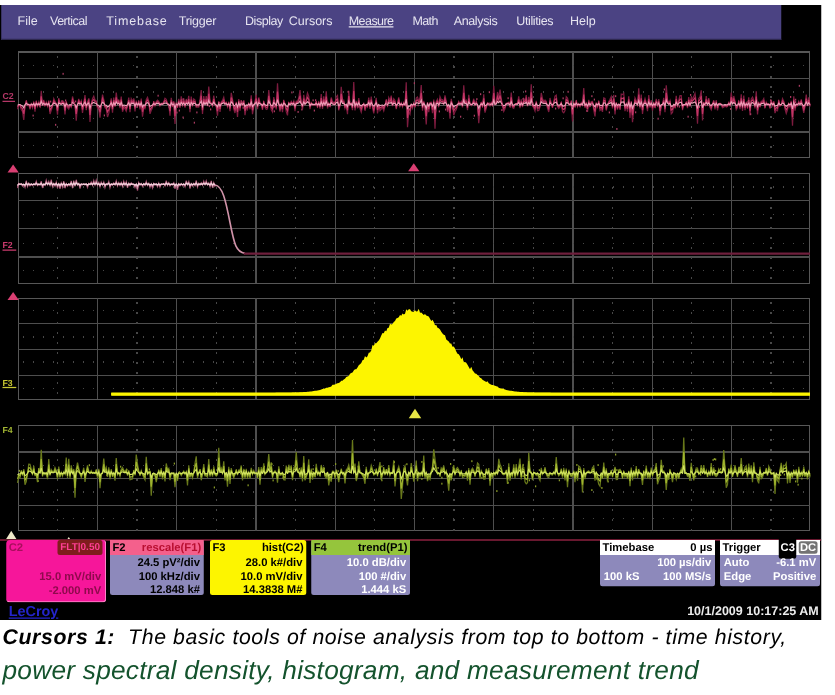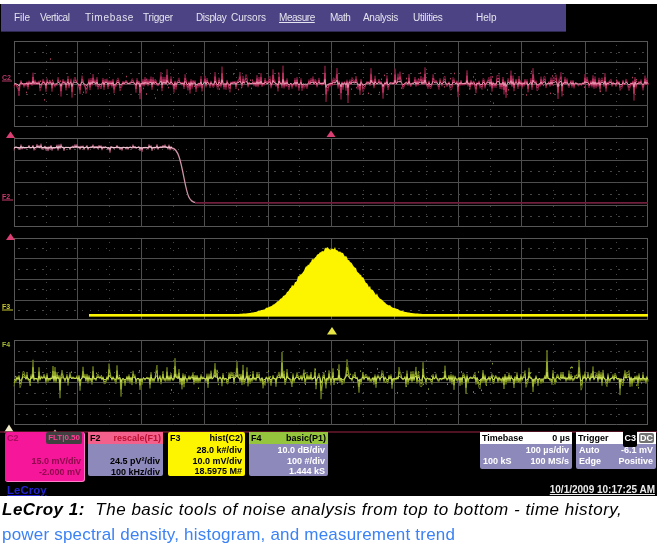--- a/index.html
+++ b/index.html
@@ -1,17 +1,17 @@
 <!DOCTYPE html>
 <html><head><meta charset="utf-8">
 <style>
 html,body{margin:0;padding:0;background:#ffffff;width:668px;height:556px;overflow:hidden;}
 body{font-family:"Liberation Sans",sans-serif;position:relative;}
 .scope{position:absolute;left:0;top:4px;width:657px;height:492px;background:#000;}
-.menubar{position:absolute;left:1px;top:0;width:565px;height:28px;background:#4b4383;color:#e6e4f0;font-size:10px;border-bottom:1px solid #2e2850;box-sizing:border-box;}
+.menubar{position:absolute;left:1px;top:0;width:624px;height:28px;background:#4b4383;color:#e6e4f0;font-size:10px;border-bottom:1px solid #2e2850;box-sizing:border-box;}
 .bx{position:absolute;font-weight:bold;font-size:9px;line-height:10.5px;}
 .bx .hdr{height:12px;line-height:12px;padding:0 2px;position:relative;}
 .bx .hl{position:absolute;left:2px;top:0;}
 .bx .hr{position:absolute;right:2px;top:0;}
 .bx .row{position:relative;height:10.5px;padding:0 3px;}
 .bx .rl{position:absolute;left:3px;top:0;}
 .bx .rr{position:absolute;right:3px;top:0;}
 </style></head>
 <body>
 <div class="scope">
@@ -338,42 +338,42 @@
       <span style="position:absolute;left:13px;top:8px;letter-spacing:0px;">File</span>
       <span style="position:absolute;left:39px;top:8px;letter-spacing:-0.4px;">Vertical</span>
       <span style="position:absolute;left:84px;top:8px;letter-spacing:0.7px;">Timebase</span>
       <span style="position:absolute;left:142px;top:8px;letter-spacing:-0.2px;">Trigger</span>
       <span style="position:absolute;left:185px;top:8px;letter-spacing:-0.35px;padding-left:10px;">Display</span>
       <span style="position:absolute;left:230px;top:8px;letter-spacing:0px;">Cursors</span>
       <span style="position:absolute;left:278px;top:8px;letter-spacing:-0.45px;text-decoration:underline;">Measure</span>
       <span style="position:absolute;left:329px;top:8px;letter-spacing:-0.5px;">Math</span>
       <span style="position:absolute;left:362px;top:8px;letter-spacing:-0.3px;">Analysis</span>
       <span style="position:absolute;left:412px;top:8px;letter-spacing:-0.3px;">Utilities</span>
-      <span style="position:absolute;left:455px;top:8px;letter-spacing:0px;margin-left:20px;">Help</span>
+      <span style="position:absolute;left:455px;top:8px;letter-spacing:0px;">Help</span>
     </div>
 
 <div class="bx" style="left:5px;top:428px;width:79px;height:49px;background:#f6169a;border-radius:3px;color:#8e0a4c;border-right:1px solid #ff80c8;border-bottom:1px solid #ff80c8;">
   <div class="hdr">
         <span class="hl" style="color:#a80e5c;">C2</span>
-        <span class="hr" style="background:#404040;color:#ff3f94;padding:0 2px;border-radius:2px;font-size:8px;">FLT|0.50</span>
+        <span class="hr" style="background:#7f1d1d;color:#ff3f94;padding:0 2px;border-radius:2px;font-size:8px;">FLT|0.50</span>
       </div>
   <div class="row" style="margin-top:12px;">
         <span class="rr">15.0 mV/div</span>
       </div>
   <div class="row">
         <span class="rr">-2.000 mV</span>
       </div>
 </div>
 
 <div class="bx" style="left:88px;top:428px;width:75px;height:44px;background:#8d89bb;border-radius:2px;color:#000;">
   <div class="hdr" style="background:#f4608c;">
         <span class="hl">F2</span>
         <span class="hr" style="color:#b90f31;">rescale(F1)</span>
       </div>
-  <div class="row" style="margin-top:12px;">
+  <div class="row" style="margin-top:1px;">
         <span class="rr">24.5 pV²/div</span>
       </div>
   <div class="row">
         <span class="rr">100 kHz/div</span>
       </div>
   <div class="row">
         <span class="rr">12.848 k#</span>
       </div>
 </div>
 
@@ -382,28 +382,28 @@
         <span class="hl">F3</span>
         <span class="hr">hist(C2)</span>
       </div>
   <div class="row" style="margin-top:1px;margin-left:24px;">
         <span class="rr">28.0 k#/div</span>
       </div>
   <div class="row">
         <span class="rr">10.0 mV/div</span>
       </div>
   <div class="row">
-        <span class="rr">18.5975 M#</span>
+        <span class="rr">14.3838 M#</span>
       </div>
 </div>
 
 <div class="bx" style="left:249px;top:428px;width:79px;height:44px;background:#8d89bb;border-radius:2px;color:#fff;">
   <div class="hdr" style="background:#95c53c;color:#000;">
         <span class="hl">F4</span>
-        <span class="hr">basic(P1)</span>
+        <span class="hr">trend(P1)</span>
       </div>
   <div class="row" style="margin-top:1px;">
         <span class="rr">10.0 dB/div</span>
       </div>
   <div class="row">
         <span class="rr">100 #/div</span>
       </div>
   <div class="row">
         <span class="rr">1.444 kS</span>
       </div>
@@ -432,16 +432,16 @@
         <span class="rl">Auto</span>
         <span class="rr">-6.1 mV</span>
       </div>
   <div class="row">
         <span class="rl">Edge</span>
         <span class="rr">Positive</span>
       </div>
 </div>
 
 <div style="position:absolute;left:7px;top:480px;color:#2424cc;font-weight:bold;font-size:11.5px;text-decoration:underline;">LeCroy</div>
-<div style="position:absolute;right:2px;top:480px;color:#ececec;font-weight:bold;font-size:10px;text-decoration:underline;">10/1/2009 10:17:25 AM</div>
-</div>
-
-<div style="position:absolute;left:2px;top:500px;color:#000;font-size:17px;font-style:italic;letter-spacing:0.5px;white-space:nowrap;"><b>LeCroy 1:</b>&nbsp; The basic tools of noise analysis from top to bottom - time history,</div>
-<div style="position:absolute;left:2px;top:525px;color:#3b82f6;font-size:17px;letter-spacing:0.2px;white-space:nowrap;">power spectral density, histogram, and measurement trend</div>
+<div style="position:absolute;right:2px;top:480px;color:#ececec;font-weight:bold;font-size:10px;">10/1/2009 10:17:25 AM</div>
+</div>
+
+<div style="position:absolute;left:2px;top:500px;color:#000;font-size:17px;font-style:italic;letter-spacing:0.5px;white-space:nowrap;"><b>Cursors 1:</b>&nbsp; The basic tools of noise analysis from top to bottom - time history,</div>
+<div style="position:absolute;left:2px;top:525px;color:#14532d;font-size:21px;font-style:italic;letter-spacing:0.2px;white-space:nowrap;">power spectral density, histogram, and measurement trend</div>
 </body></html>

